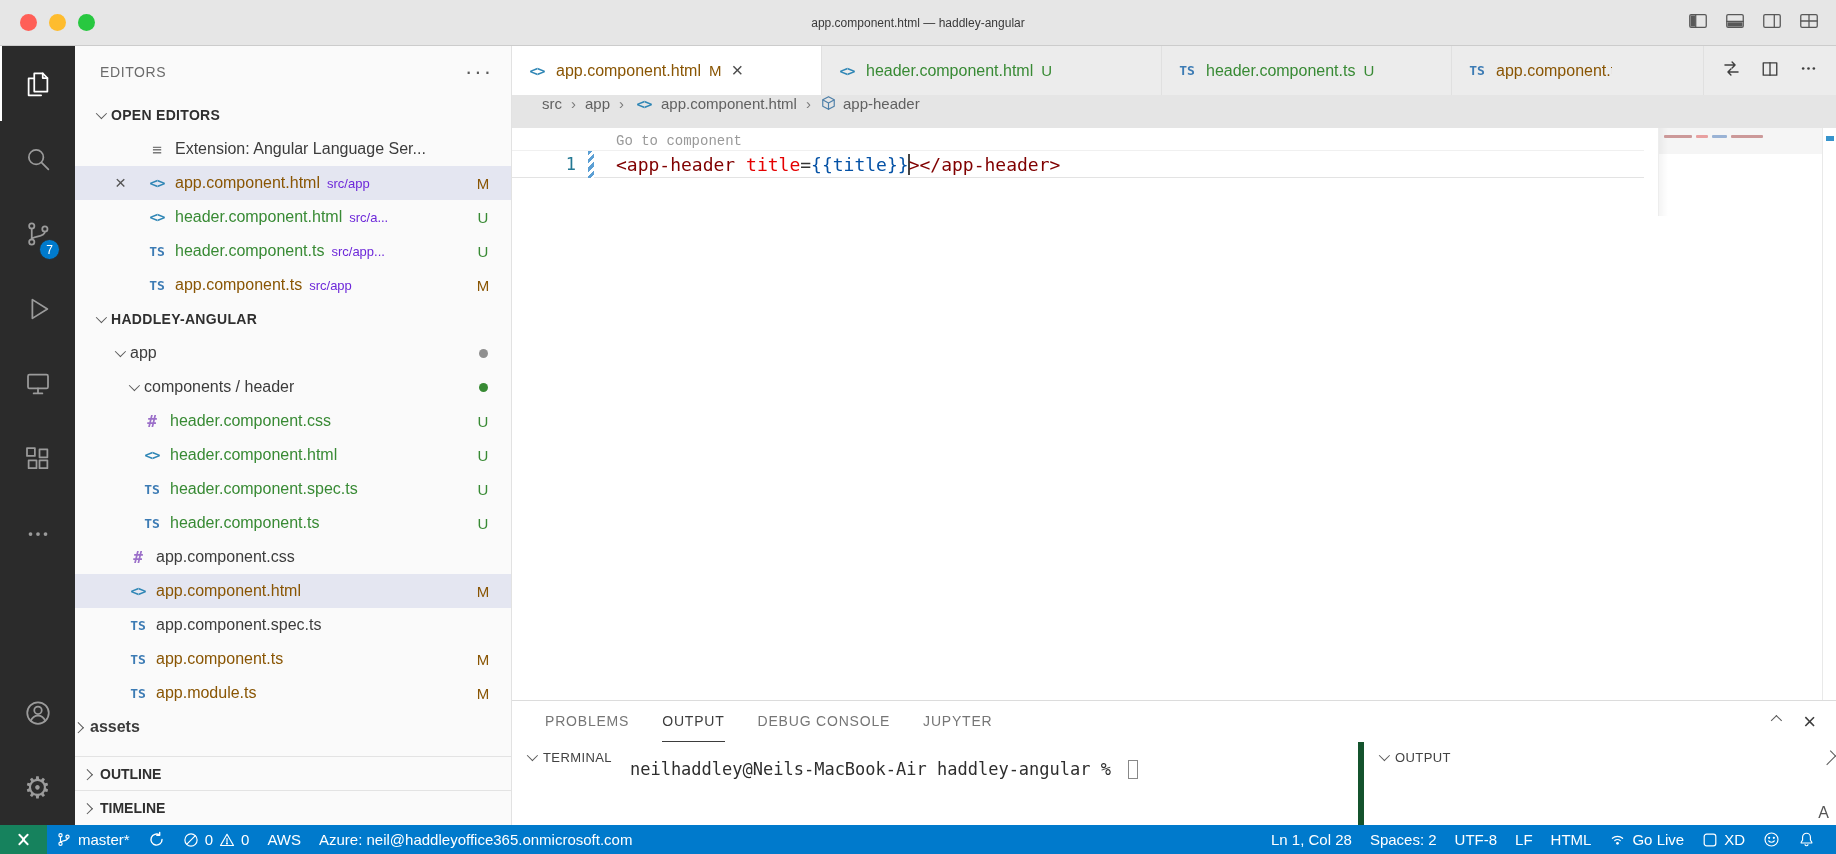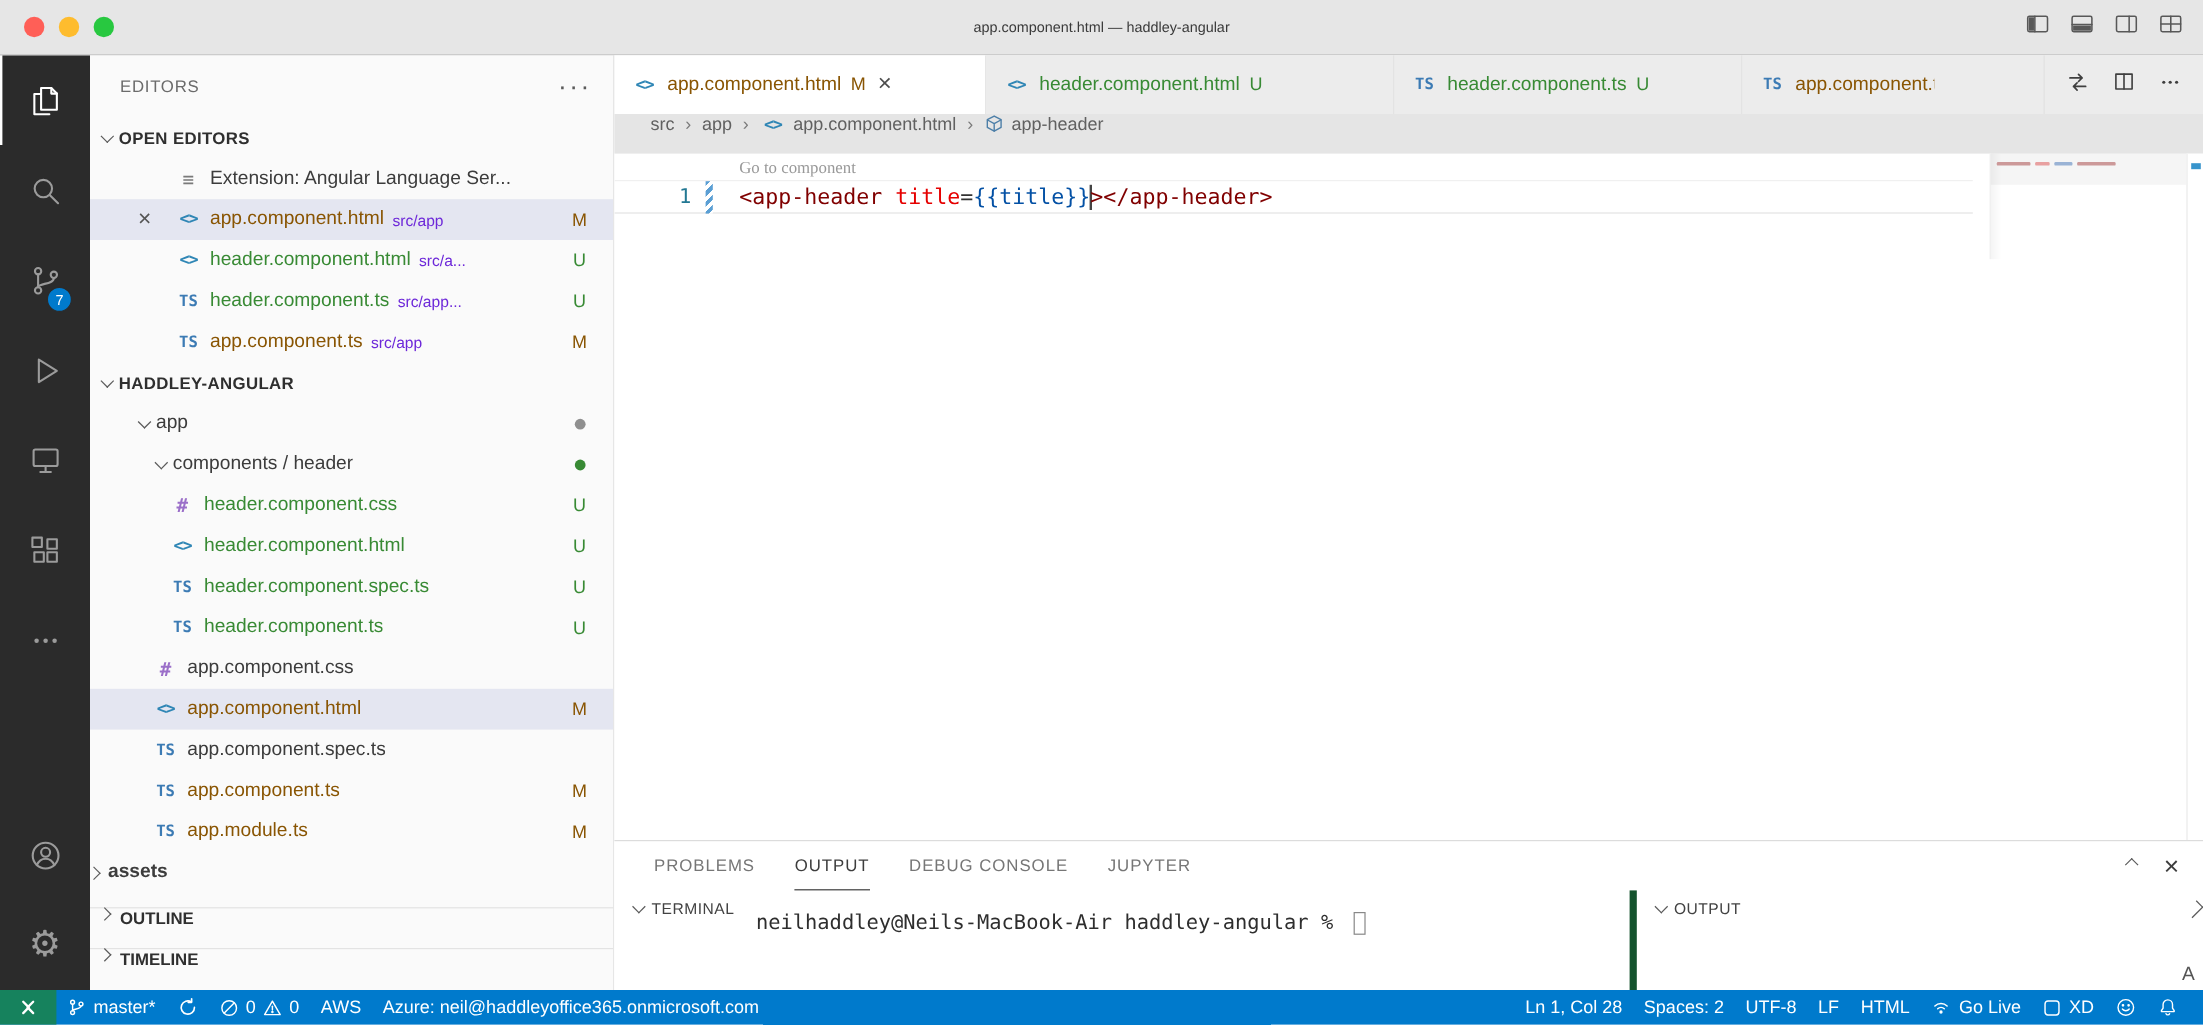--- a/index.html
+++ b/index.html
@@ -24,22 +24,22 @@
   #activitybar-bottom{margin-top:auto;display:flex;flex-direction:column}
   .ab-item{width:75px;height:75px;display:flex;align-items:center;justify-content:center;color:#9b9b9b;position:relative;cursor:pointer}
   .ab-item.active{color:#fff;box-shadow:inset 2px 0 0 #fff}
   .ab-badge{position:absolute;right:15px;bottom:11px;min-width:21px;height:21px;border-radius:11px;background:#007acc;color:#fff;font-size:12px;display:flex;align-items:center;justify-content:center;border:1px solid #2b2b2b}
   .gear-glyph{font-size:30px;line-height:1}
 
   
   .sidebar{width:437px;background:#fafafa;border-right:1px solid #e2e2e2;display:flex;flex-direction:column;flex:none;color:#3c3c3c;overflow:hidden}
   .sb-title{height:52px;display:flex;align-items:center;padding:0 18px 0 25px;font-size:14px;letter-spacing:.6px;color:#6b6b6b;flex:none}
   .sb-dots{margin-left:auto;font-size:22px;letter-spacing:2px;color:#5a5a5a;line-height:0.4}
-  .sec-h{height:34px;display:flex;align-items:center;gap:7px;padding-left:9px;font-size:14px;font-weight:bold;letter-spacing:.3px;color:#2f2f2f;flex:none}
-  .collapsed-sec{height:34px;display:flex;align-items:flex-start;gap:8px;padding-left:9px;font-size:14px;font-weight:bold;color:#2f2f2f;border-top:1px solid #e3e3e3;flex:none}
+  .sec-h{height:34px;display:flex;align-items:center;gap:7px;padding-left:21px;font-size:14px;font-weight:bold;letter-spacing:.3px;color:#2f2f2f;flex:none}
+  .collapsed-sec{height:34px;display:flex;align-items:center;gap:8px;padding-left:9px;font-size:14px;font-weight:bold;color:#2f2f2f;border-top:1px solid #e3e3e3;flex:none}
   .collapsed-sec.first{margin-top:12px}
   .chev{width:8px;height:8px;border-right:1.6px solid #5a5a5a;border-bottom:1.6px solid #5a5a5a;display:inline-block;flex:none}
   .chev.down{transform:rotate(45deg) translateY(-2px)}
   .chev.right{transform:rotate(-45deg) translateX(-1px)}
   .chev.up{transform:rotate(225deg) translateY(2px)}
   .row{height:34px;display:flex;align-items:center;gap:7px;padding-right:18px;cursor:pointer;font-size:16px}
   .row.selected{background:#e4e6f1}
   .row .lbl{white-space:nowrap;overflow:hidden}
   .row.oe{padding-left:40px}
   .close-slot{width:24px;flex:none;font-size:19px;color:#555;text-align:left}
@@ -65,21 +65,21 @@
   .tab.clipped .lbl{max-width:116px;overflow:hidden;display:inline-block}
   .tabbadge{font-size:15px}
   .tab-close{font-size:20px;color:#4d4d4d;margin-left:2px;cursor:pointer}
   .tab-actions{position:absolute;right:0;top:0;height:49px;display:flex;align-items:center;gap:20px;padding:0 18px;background:#ececec;color:#3f3f3f}
 
   .breadcrumbs{height:33px;display:flex;align-items:flex-start;gap:9px;padding-left:30px;font-size:15px;color:#616161;flex:none;background:#e5e5e5}
   .bc-item{display:flex;align-items:center;gap:6px;cursor:pointer}
   .bc-sep{color:#7a7a7a}
 
   .code-area{flex:1;position:relative;overflow:hidden;font-family:"DejaVu Sans Mono","Liberation Mono",monospace}
-  .codelens{margin:5px 0 1px 104px;font-size:14px;color:#999;font-family:Liberation Serif, serif;cursor:pointer}
+  .codelens{margin:5px 0 1px 104px;font-size:14px;color:#999;font-family:Liberation Mono, monospace;cursor:pointer}
   .code-line{display:flex;align-items:center;height:28px;margin-right:192px;border-top:1px solid #f0f0f0;border-bottom:1px solid #e3e3e3}
   .ln{width:64px;text-align:right;color:#237893;font-size:17px;flex:none}
   .mod-bar{width:6px;height:27px;margin-left:12px;flex:none;background:repeating-linear-gradient(135deg,#5b9fd4 0 3px,#ffffff 3px 6px)}
   .code-text{margin-left:22px;font-size:18px;white-space:pre}
   .tk-tag{color:#800000}.tk-attr{color:#e50000}.tk-val{color:#0451a5}.tk-plain{color:#333}
   .caret{display:inline-block;width:2px;height:21px;background:#444;vertical-align:text-bottom;margin:0 -1px}
   .minimap{position:absolute;top:0;right:14px;width:164px;height:88px;border-left:1px solid #ededed;background:linear-gradient(to right,rgba(0,0,0,.045),rgba(0,0,0,0) 9px)}
   .mm-slider{position:absolute;left:0;right:0;top:0;height:26px;background:rgba(110,110,110,.07)}
   .mm-line{position:absolute;height:3px;border-radius:1px}
   .overview-ruler{position:absolute;top:0;right:0;bottom:0;width:14px;border-left:1px solid #e9e9e9;background:#fff}

